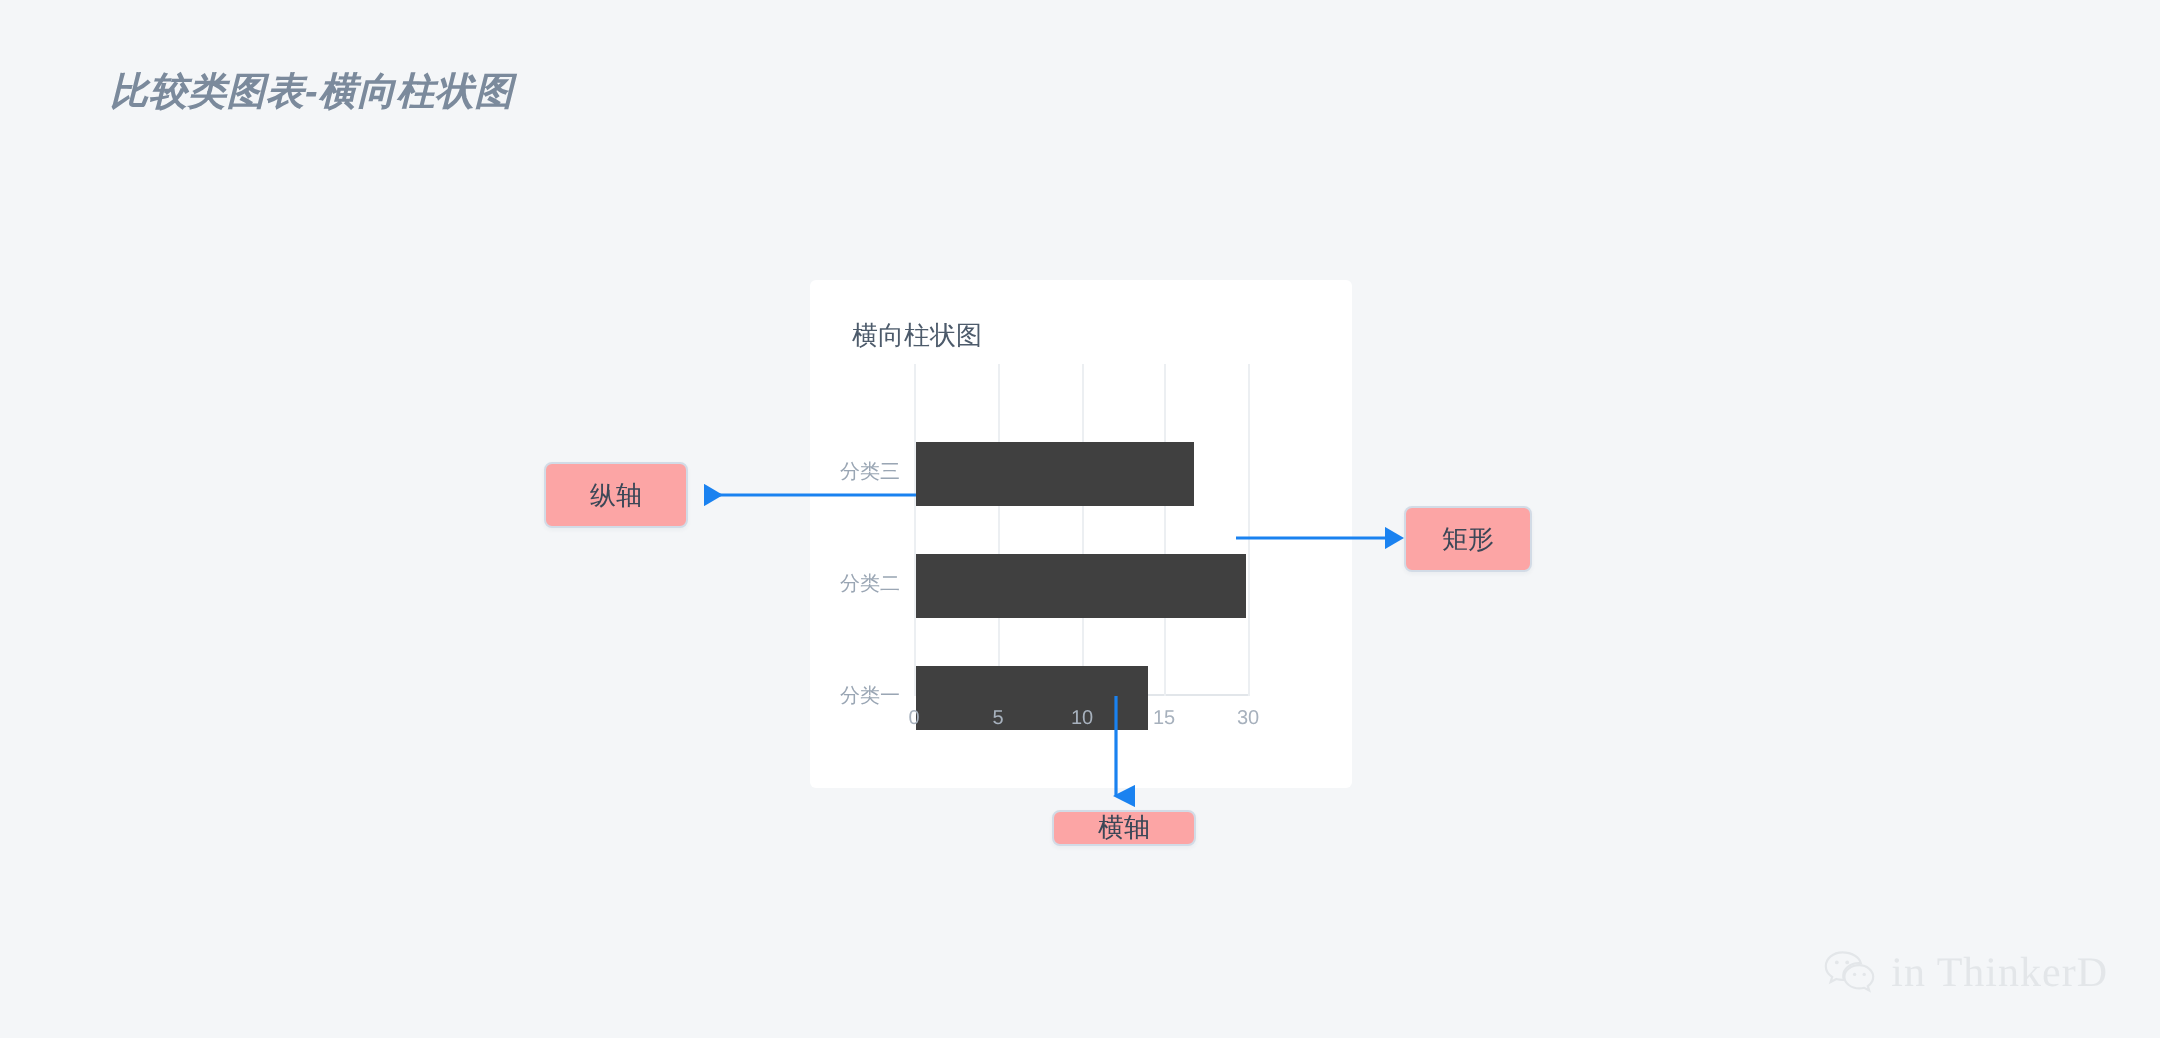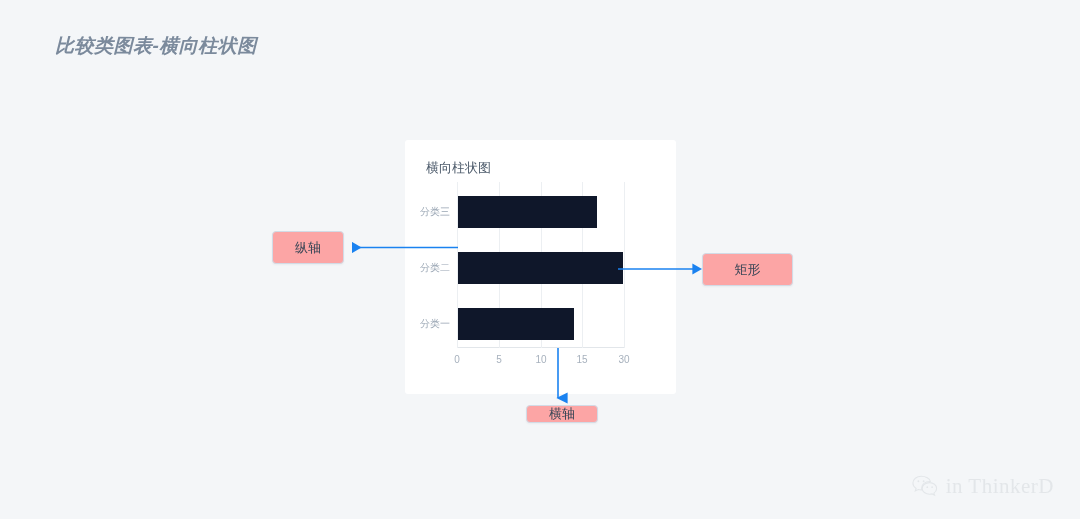--- a/index.html
+++ b/index.html
@@ -76,22 +76,23 @@
     position: absolute;
     left: 0;
     right: -1px;
     bottom: 0;
     height: 1px;
     background: #e2e6ea;
   }
   .bar {
     position: absolute;
     left: 1px;
-    background: #0f172a;
+    background: #404040;
     height: 32px;
+    margin-top: 25px;
   }
   .cat-label {
     position: absolute;
     right: 100%;
     margin-right: 8px;
     font-size: 10px;
     color: #9aa6b4;
     white-space: nowrap;
     line-height: 32px;
     height: 32px;
@@ -114,21 +115,21 @@
     background: #fca5a5;
     font-size: 13px;
     color: #3b4757;
     display: flex;
     align-items: center;
     justify-content: center;
     box-sizing: border-box;
     box-shadow: 0 1px 2px rgba(30,50,80,0.05);
   }
   #callout-y-axis { left: 272px; top: 231px; width: 72px; height: 33px; }
-  #callout-rect   { left: 702px; top: 253px; width: 91px; height: 33px; }
+  #callout-rect   { left: 702px; top: 253px; width: 64px; height: 33px; }
   #callout-x-axis { left: 526px; top: 405px; width: 72px; height: 18px; }
 
   
   #arrows {
     position: absolute;
     left: 0;
     top: 0;
     width: 1080px;
     height: 519px;
     pointer-events: none;

